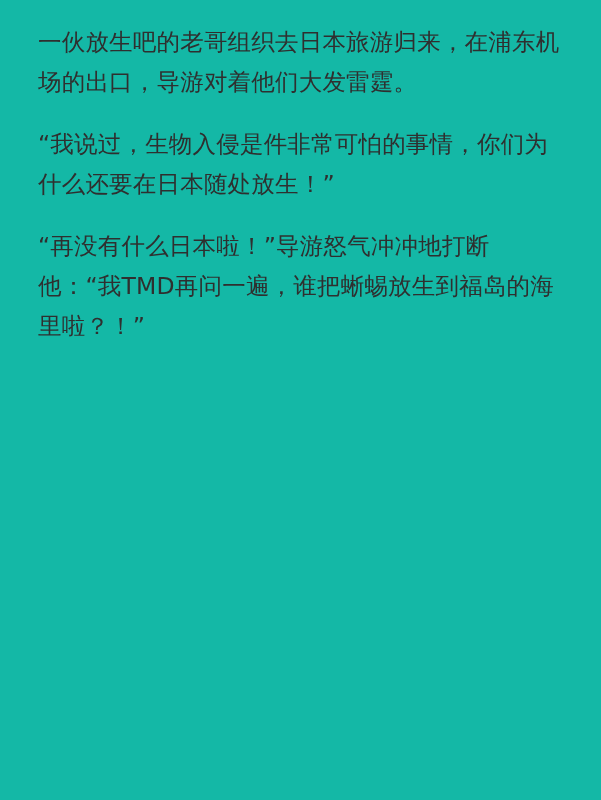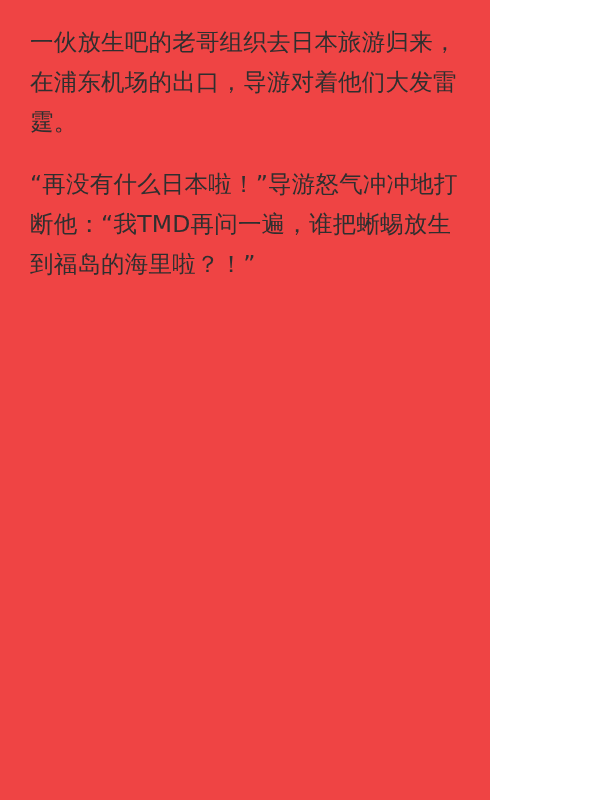--- a/index.html
+++ b/index.html
@@ -8,37 +8,38 @@
     background: #ffffff;
   }
   body {
     width: 601px;
     height: 800px;
     overflow: hidden;
     font-family: "DejaVu Sans", "Liberation Sans", sans-serif;
   }
   #article {
     box-sizing: border-box;
-    width: 490px;
+    width: 601px;
     height: 800px;
-    padding: 22px 30px 0 30px;
-    background: #ef4444;
+    padding: 22px 30px 0 38px;
+    background: #14b8a6;
   }
   .para {
     margin: 0 0 22px 0;
     font-size: 23.5px;
     line-height: 40px;
     color: #2f2f2f;
     letter-spacing: 0.2px;
     text-align: left;
     word-break: break-all;
   }
   .para:last-child {
     margin-bottom: 14px;
   }
 </style>
 </head>
 <body>
 
 <div id="article">
   <p class="para">一伙放生吧的老哥组织去日本旅游归来，在浦东机场的出口，导游对着他们大发雷霆。</p>
+  <p class="para">“我说过，生物入侵是件非常可怕的事情，你们为什么还要在日本随处放生！”</p>
   <p class="para">“再没有什么日本啦！”导游怒气冲冲地打断他：“我TMD再问一遍，谁把蜥蜴放生到福岛的海里啦？！”</p>
 </div>
 
 </body></html>

